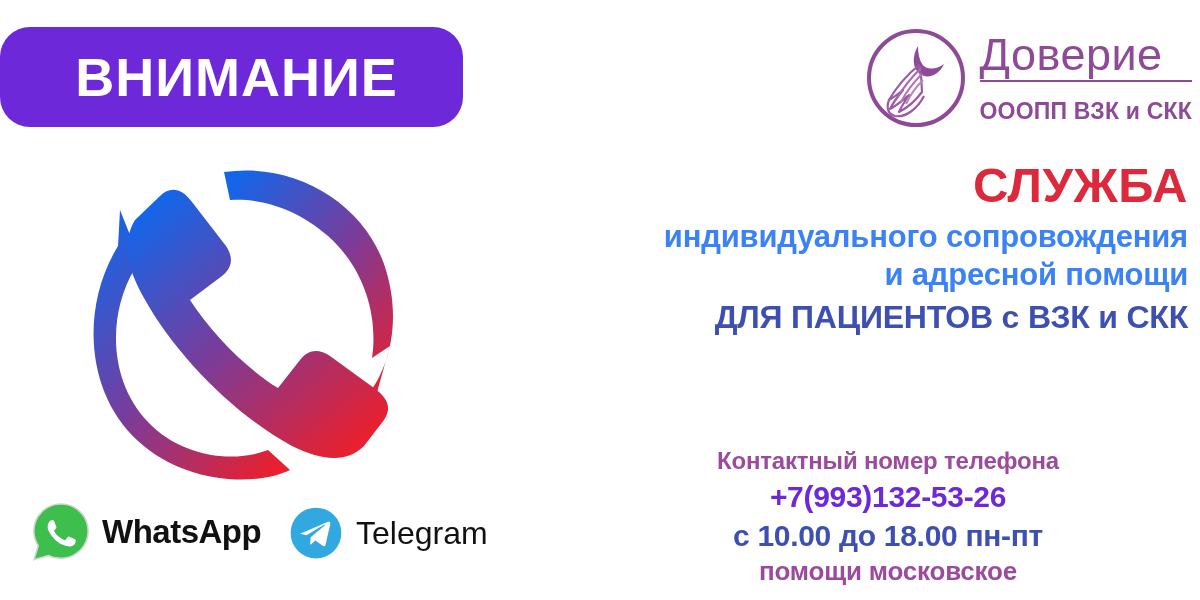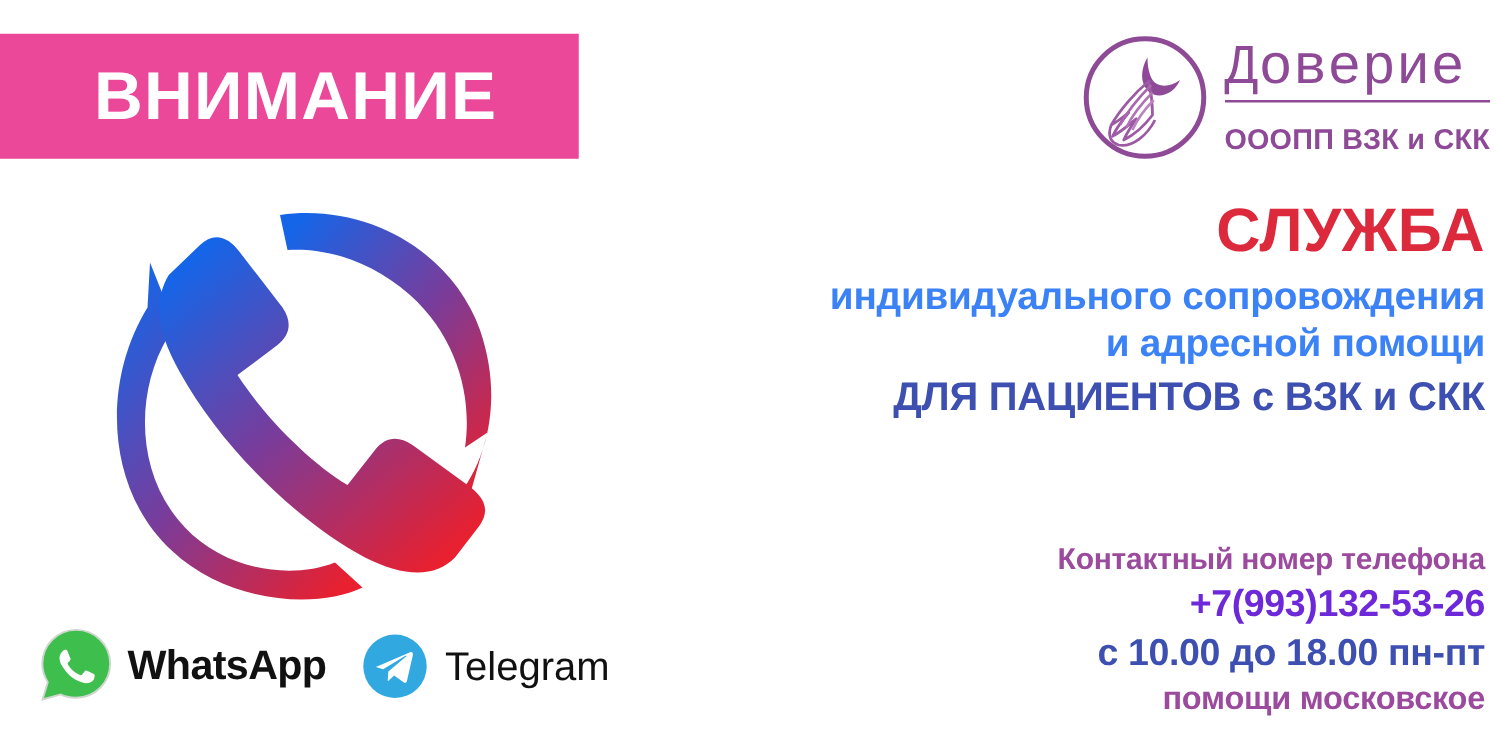--- a/index.html
+++ b/index.html
@@ -20,24 +20,25 @@
     background: #ffffff;
   }
 
   
   .attention-banner {
     position: absolute;
     left: 0;
     top: 27px;
     width: 463px;
     height: 100px;
-    background: #ec4899;
+    background: #6d28d9;
     display: flex;
     align-items: center;
     justify-content: center;
+    border-radius: 30px;
   }
   .attention-text {
     color: #ffffff;
     font-family: "Liberation Sans", sans-serif;
     font-weight: bold;
     font-size: 54px;
     letter-spacing: 1px;
     line-height: 1;
     padding-left: 10px;
   }
@@ -112,21 +113,21 @@
   }
   .brand-mark svg { display: block; width: 100%; height: 100%; }
   .brand-words {
     margin-left: 10px;
     display: flex;
     flex-direction: column;
     align-items: stretch;
   }
   .brand-name {
     color: #8e4a96;
-    font-family: Liberation Mono, monospace;
+    font-family: Liberation Sans, sans-serif;
     font-size: 45px;
     line-height: 1;
     letter-spacing: 0.5px;
     padding-bottom: 3px;
   }
   .brand-rule {
     height: 2px;
     background: #8e4a96;
     width: 100%;
   }
@@ -175,23 +176,23 @@
     font-size: 32px;
     line-height: 1.3;
     padding-top: 3px;
     letter-spacing: -0.2px;
   }
 
   
   .contact {
     position: absolute;
     right: 12px;
-    top: 432px;
+    top: 445px;
     width: 600px;
-    text-align: right;
+    text-align: center;
   }
   .contact-label {
     color: #9b4a9e;
     font-family: "Liberation Sans", sans-serif;
     font-weight: bold;
     font-size: 24px;
     line-height: 1.35;
     letter-spacing: -0.2px;
   }
   .contact-phone {

